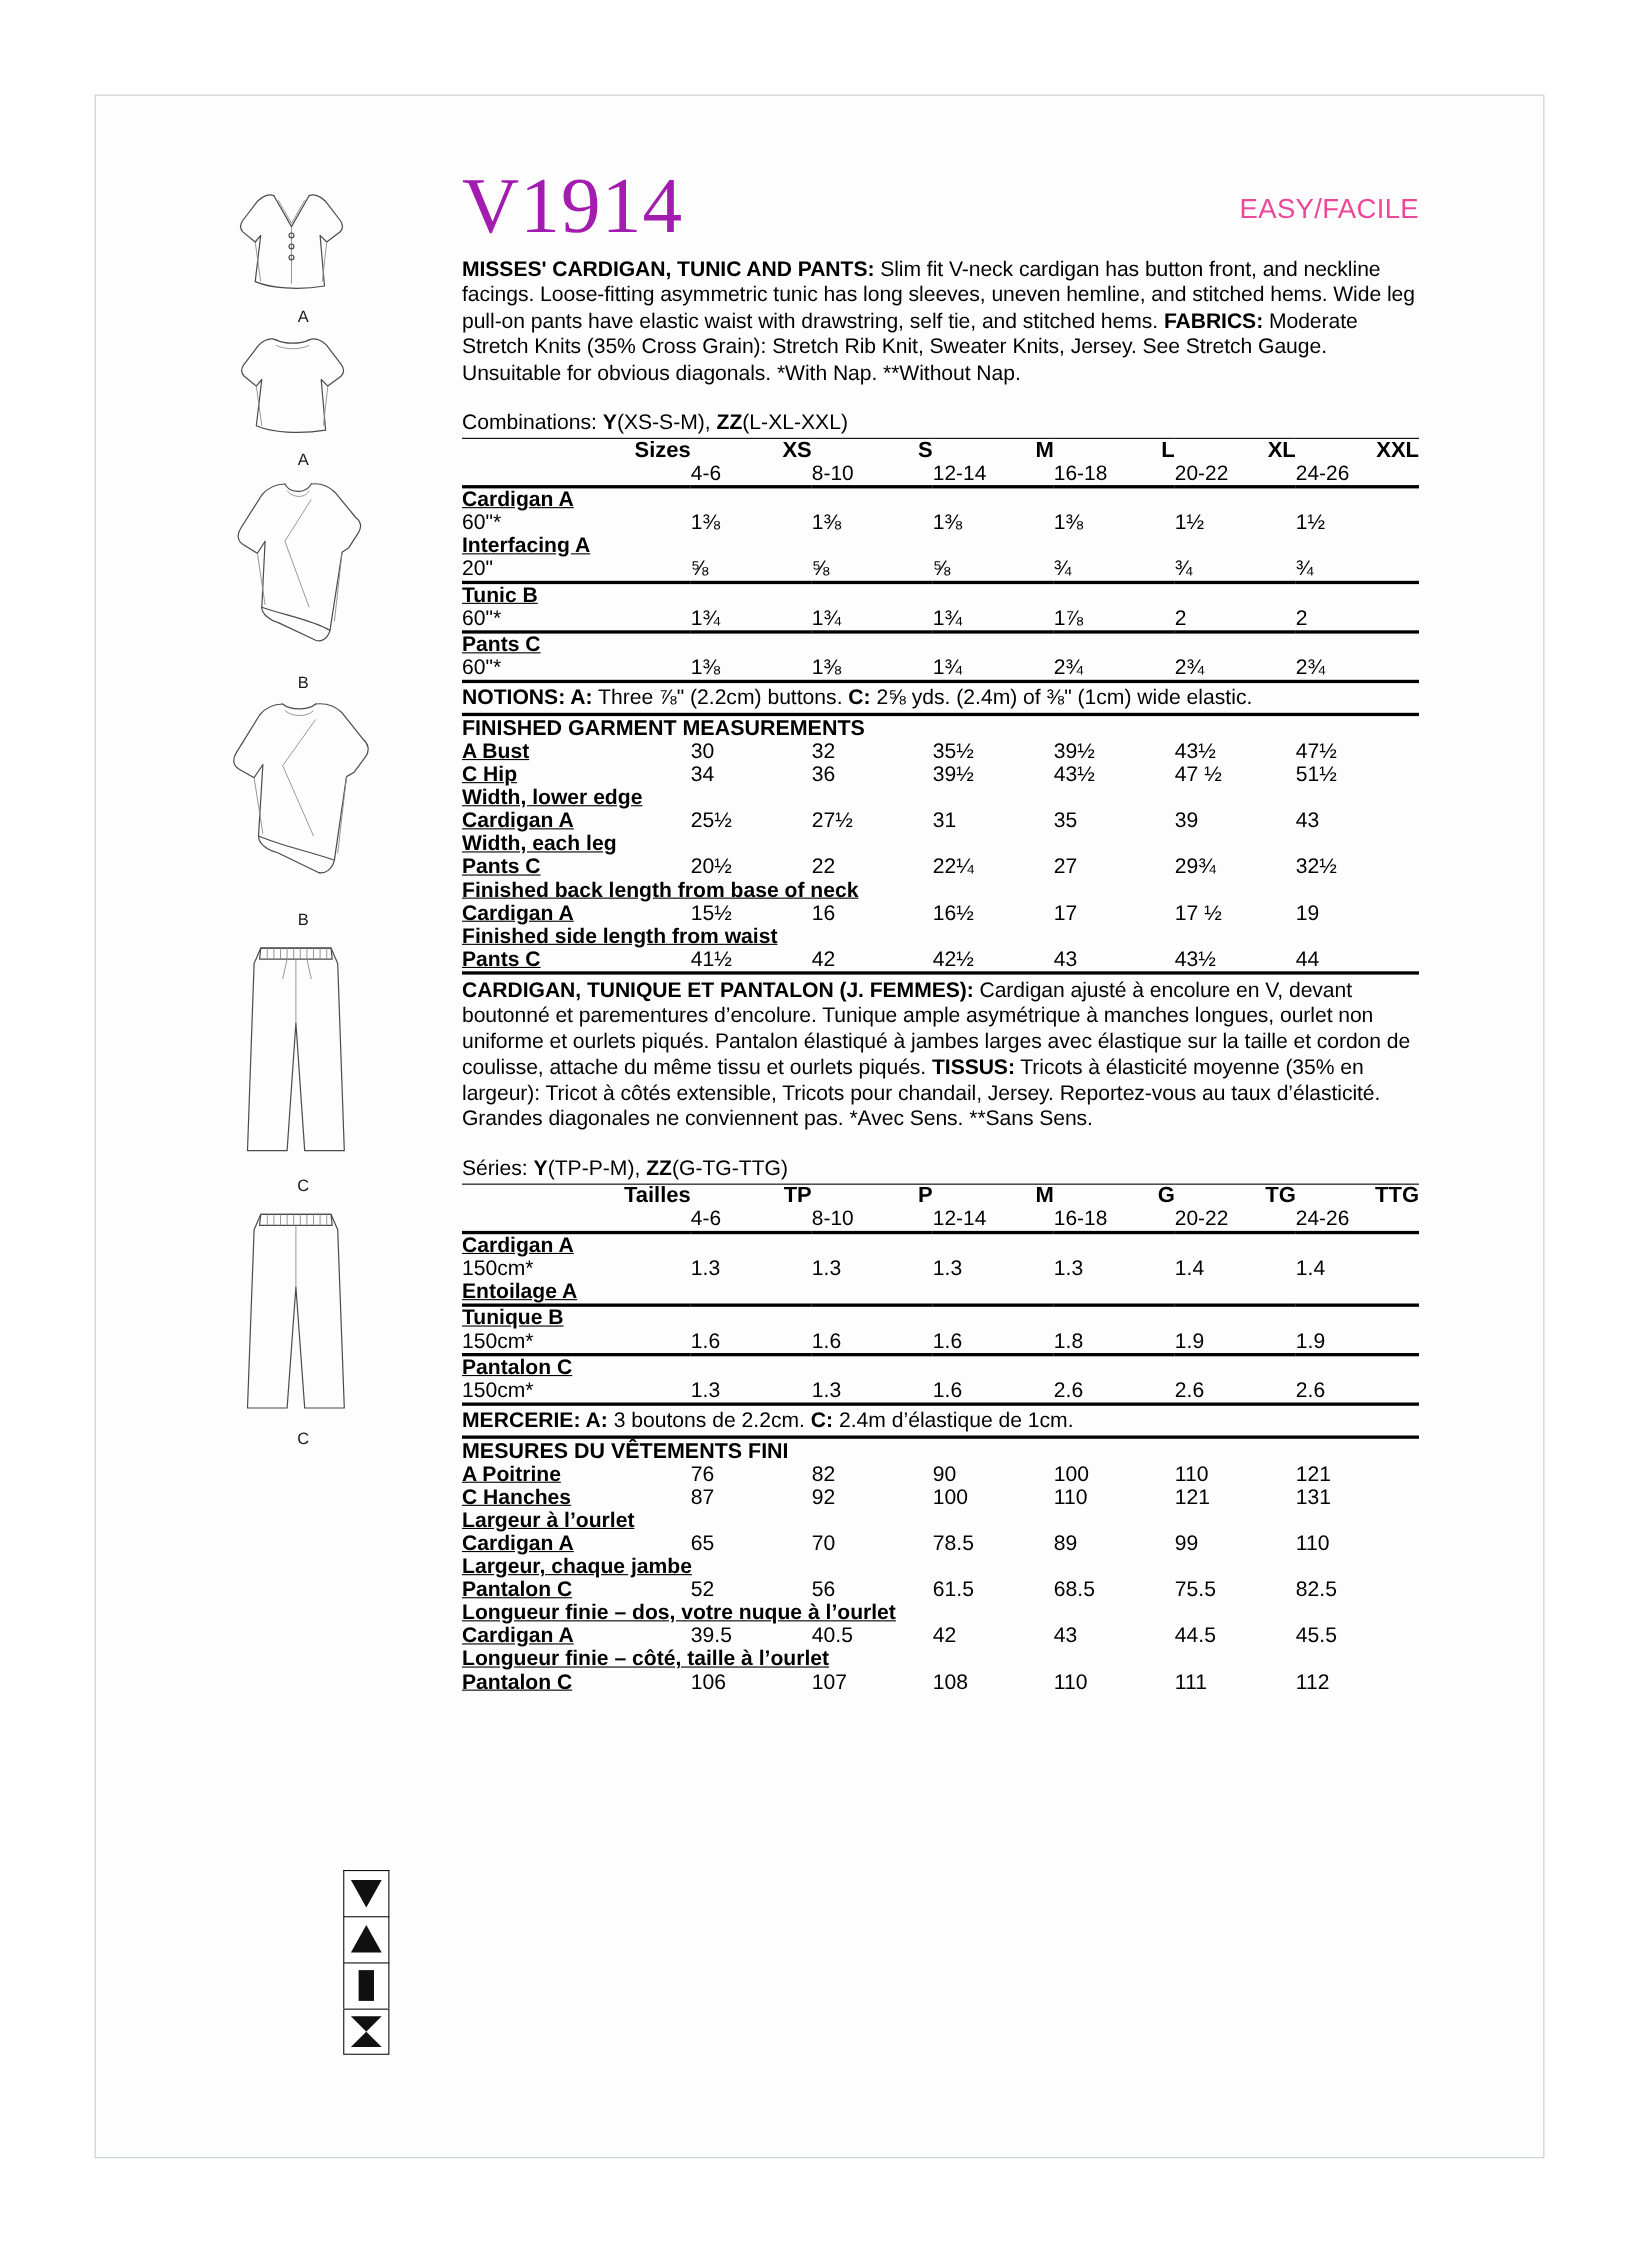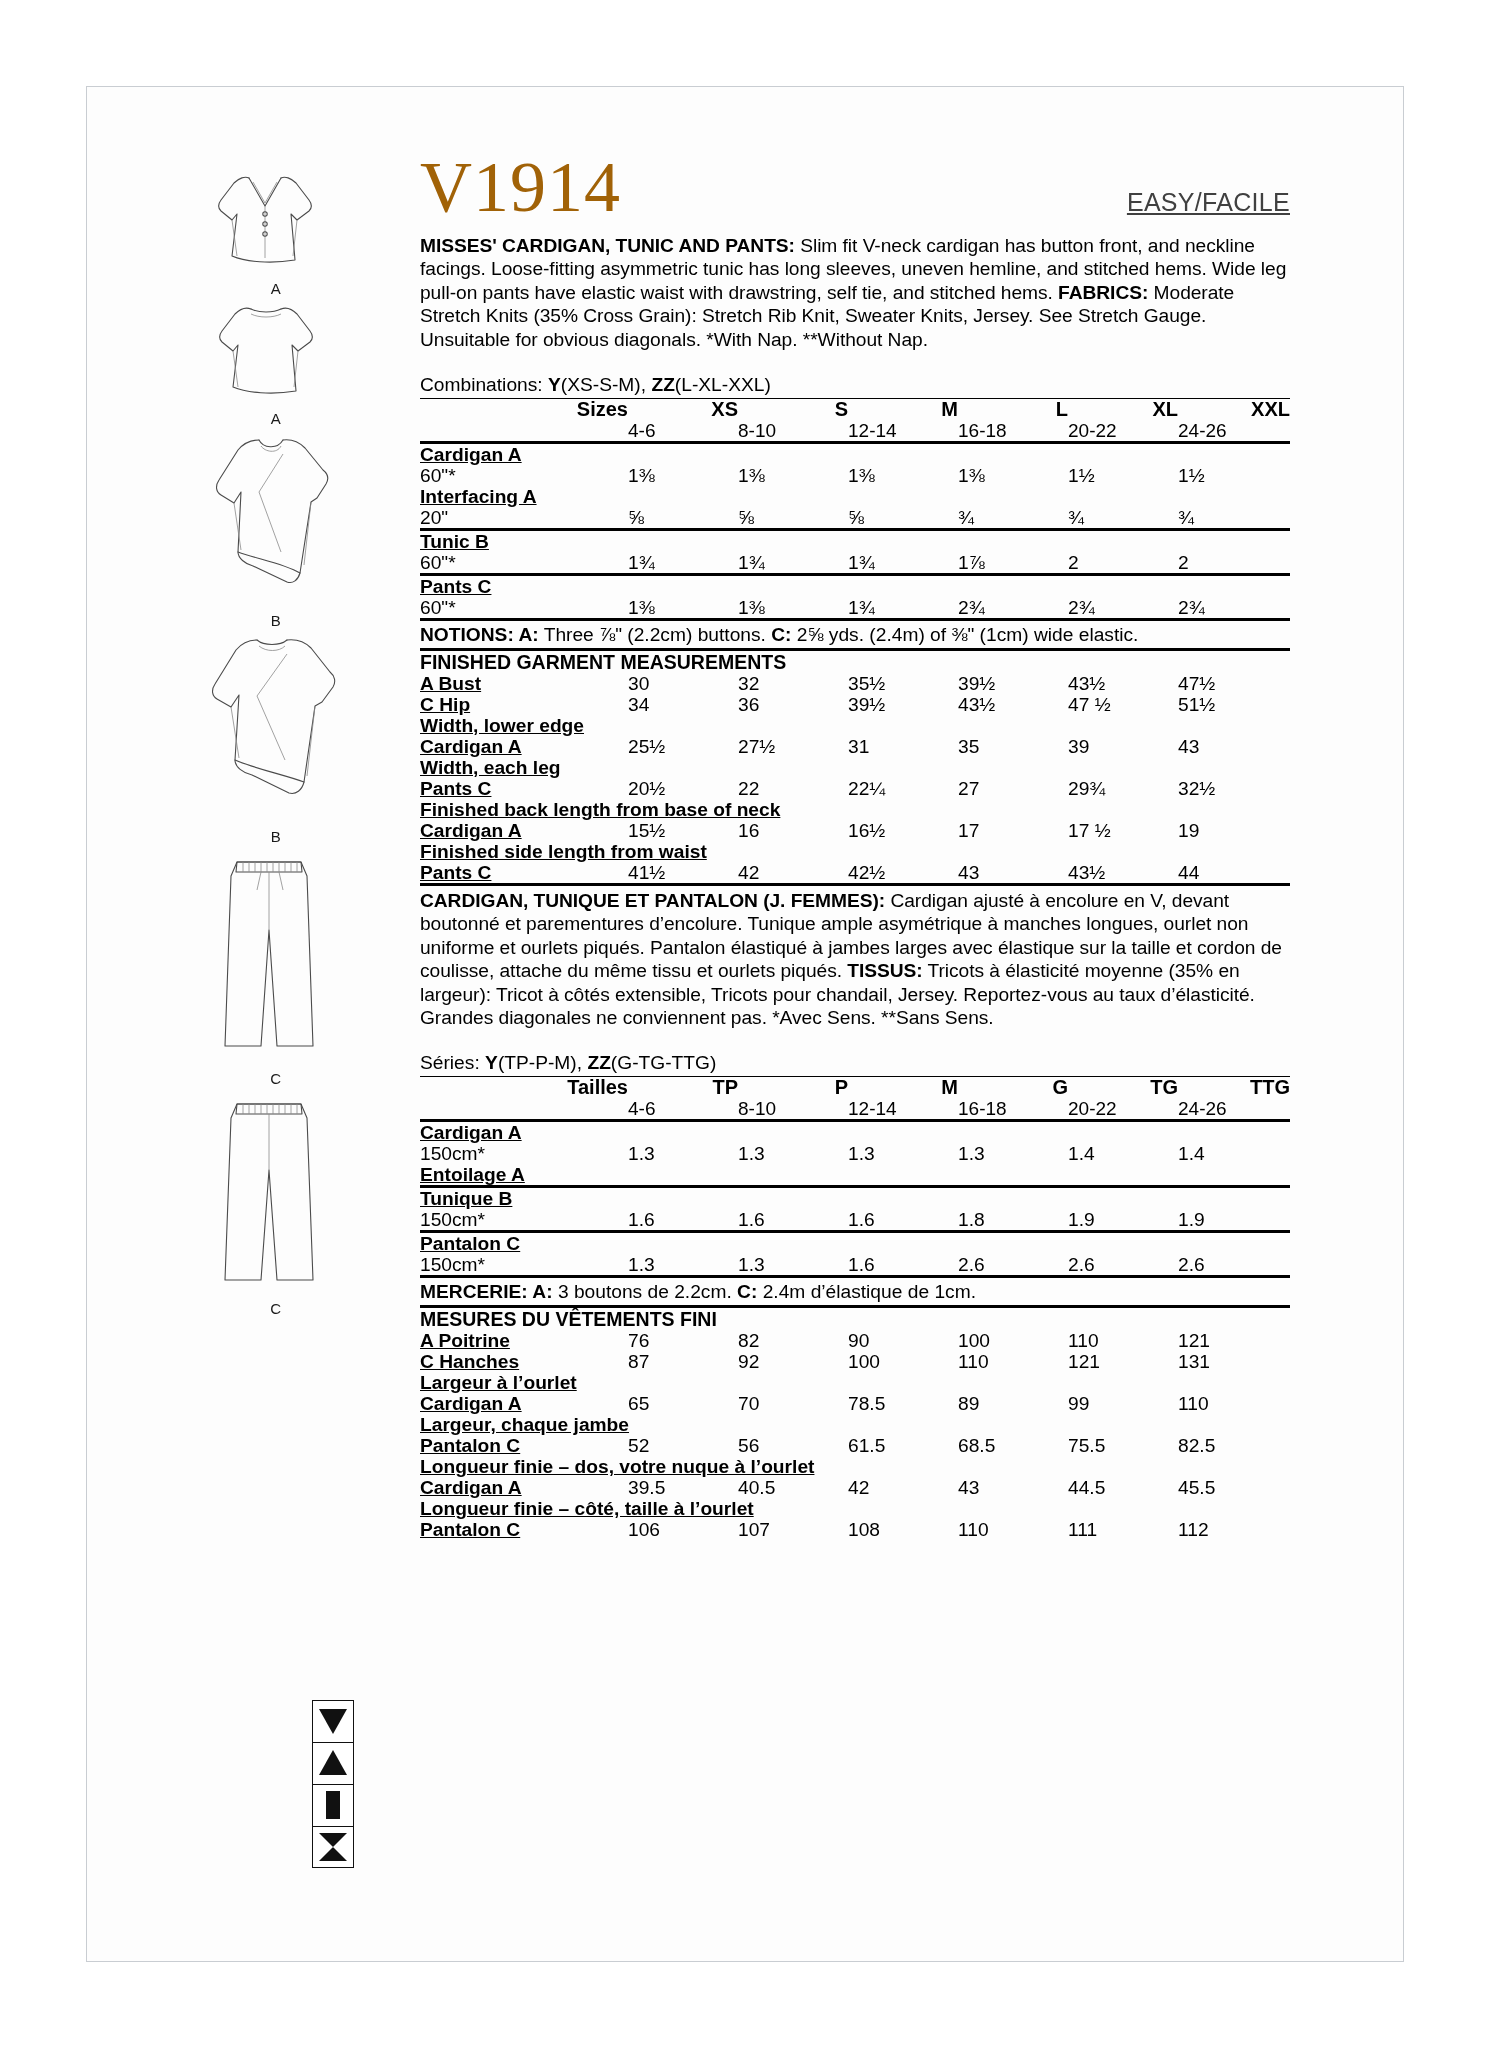--- a/index.html
+++ b/index.html
@@ -66,33 +66,32 @@
   #headline-row {
     position: relative;
     height: 78px;
   }
   #pattern-number {
     font-family: "Liberation Serif", serif;
     font-size: 72px;
     line-height: 74px;
     letter-spacing: 1px;
     font-weight: 400;
-    color: #a16207;
+    color: #a21caf;
     position: absolute;
     left: 0;
     top: 0;
   }
   #difficulty {
     position: absolute;
     right: 0;
-    top: 38px;
+    top: 26px;
     font-size: 25px;
     letter-spacing: .3px;
-    color: #404040;
-    text-decoration: underline;
+    color: #ec4899;
   }
 
   .body-para {
     font-size: 19.2px;
     line-height: 23.4px;
     letter-spacing: -0.05px;
     text-align: left;
     margin: 0;
     color: #000000;
   }

